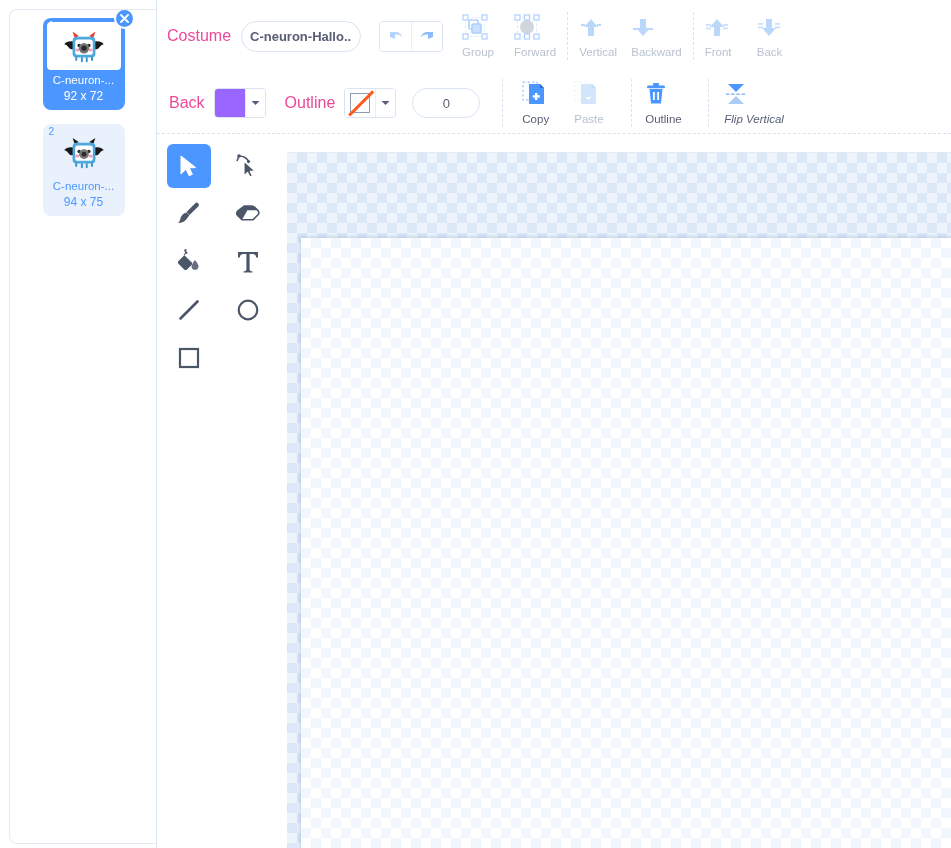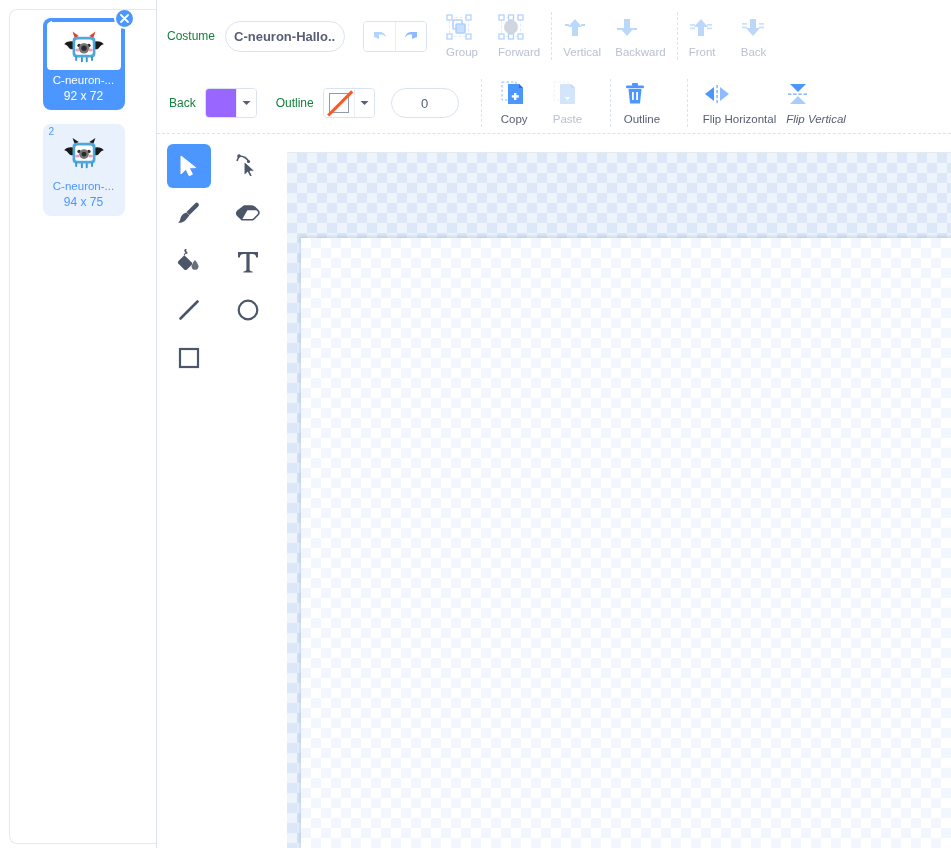--- a/index.html
+++ b/index.html
@@ -134,22 +134,22 @@
     position: absolute;
     left: 0;
     width: 794px;
     display: flex;
     align-items: center;
   }
   .tb-row-1 { top: 0; height: 72px; }
   .tb-row-2 { top: 72px; height: 62px; }
 
   .tb-label {
-    font-size: 12px;
-    color: #15803d;
+    font-size: 16px;
+    color: #ec4899;
     white-space: nowrap;
   }
 
   .name-input {
     height: 31px;
     width: 120px;
     border: 1px solid #d9e3f2;
     border-radius: 16px;
     background: #ffffff;
     color: #575e75;
@@ -589,33 +589,20 @@
               <path d="M4.5 7 L17.5 7 L16 21.5 L6 21.5 Z" fill="#4c97ff"></path>
               <rect x="8" y="10" width="1.8" height="8" fill="#ffffff"></rect>
               <rect x="12.2" y="10" width="1.8" height="8" fill="#ffffff"></rect>
             </svg>
           </span>
           <span class="ib-label">Outline</span>
         </div>
 
         <div class="vdivider" style="margin-left:16px;margin-right:10px;"></div>
 
-        <div class="icon-btn" style="min-width:74px;">
-          <span class="ib-glyph">
-            <svg width="28" height="22" viewBox="0 0 28 22">
-              <path d="M11 4 L11 18 L2 11 Z" fill="#4c97ff"></path>
-              <path d="M17 4 L17 18 L26 11 Z" fill="#8cbcff"></path>
-              <rect x="13.3" y="2" width="1.6" height="3.2" fill="#8cbcff"></rect>
-              <rect x="13.3" y="7" width="1.6" height="3.2" fill="#8cbcff"></rect>
-              <rect x="13.3" y="12" width="1.6" height="3.2" fill="#8cbcff"></rect>
-              <rect x="13.3" y="17" width="1.6" height="3.2" fill="#8cbcff"></rect>
-            </svg>
-          </span>
-          <span class="ib-label">Flip Horizontal</span>
-        </div>
 
         <div class="icon-btn" style="min-width:68px;font-style:italic;">
           <span class="ib-glyph">
             <svg width="24" height="26" viewBox="0 0 24 26">
               <path d="M4 3 L20 3 L12 11 Z" fill="#4c97ff"></path>
               <path d="M4 23 L20 23 L12 15 Z" fill="#a8cdf9"></path>
               <rect x="2" y="12.4" width="3.4" height="1.6" fill="#8cbcff"></rect>
               <rect x="7.2" y="12.4" width="3.4" height="1.6" fill="#8cbcff"></rect>
               <rect x="12.4" y="12.4" width="3.4" height="1.6" fill="#8cbcff"></rect>
               <rect x="17.6" y="12.4" width="3.4" height="1.6" fill="#8cbcff"></rect>

